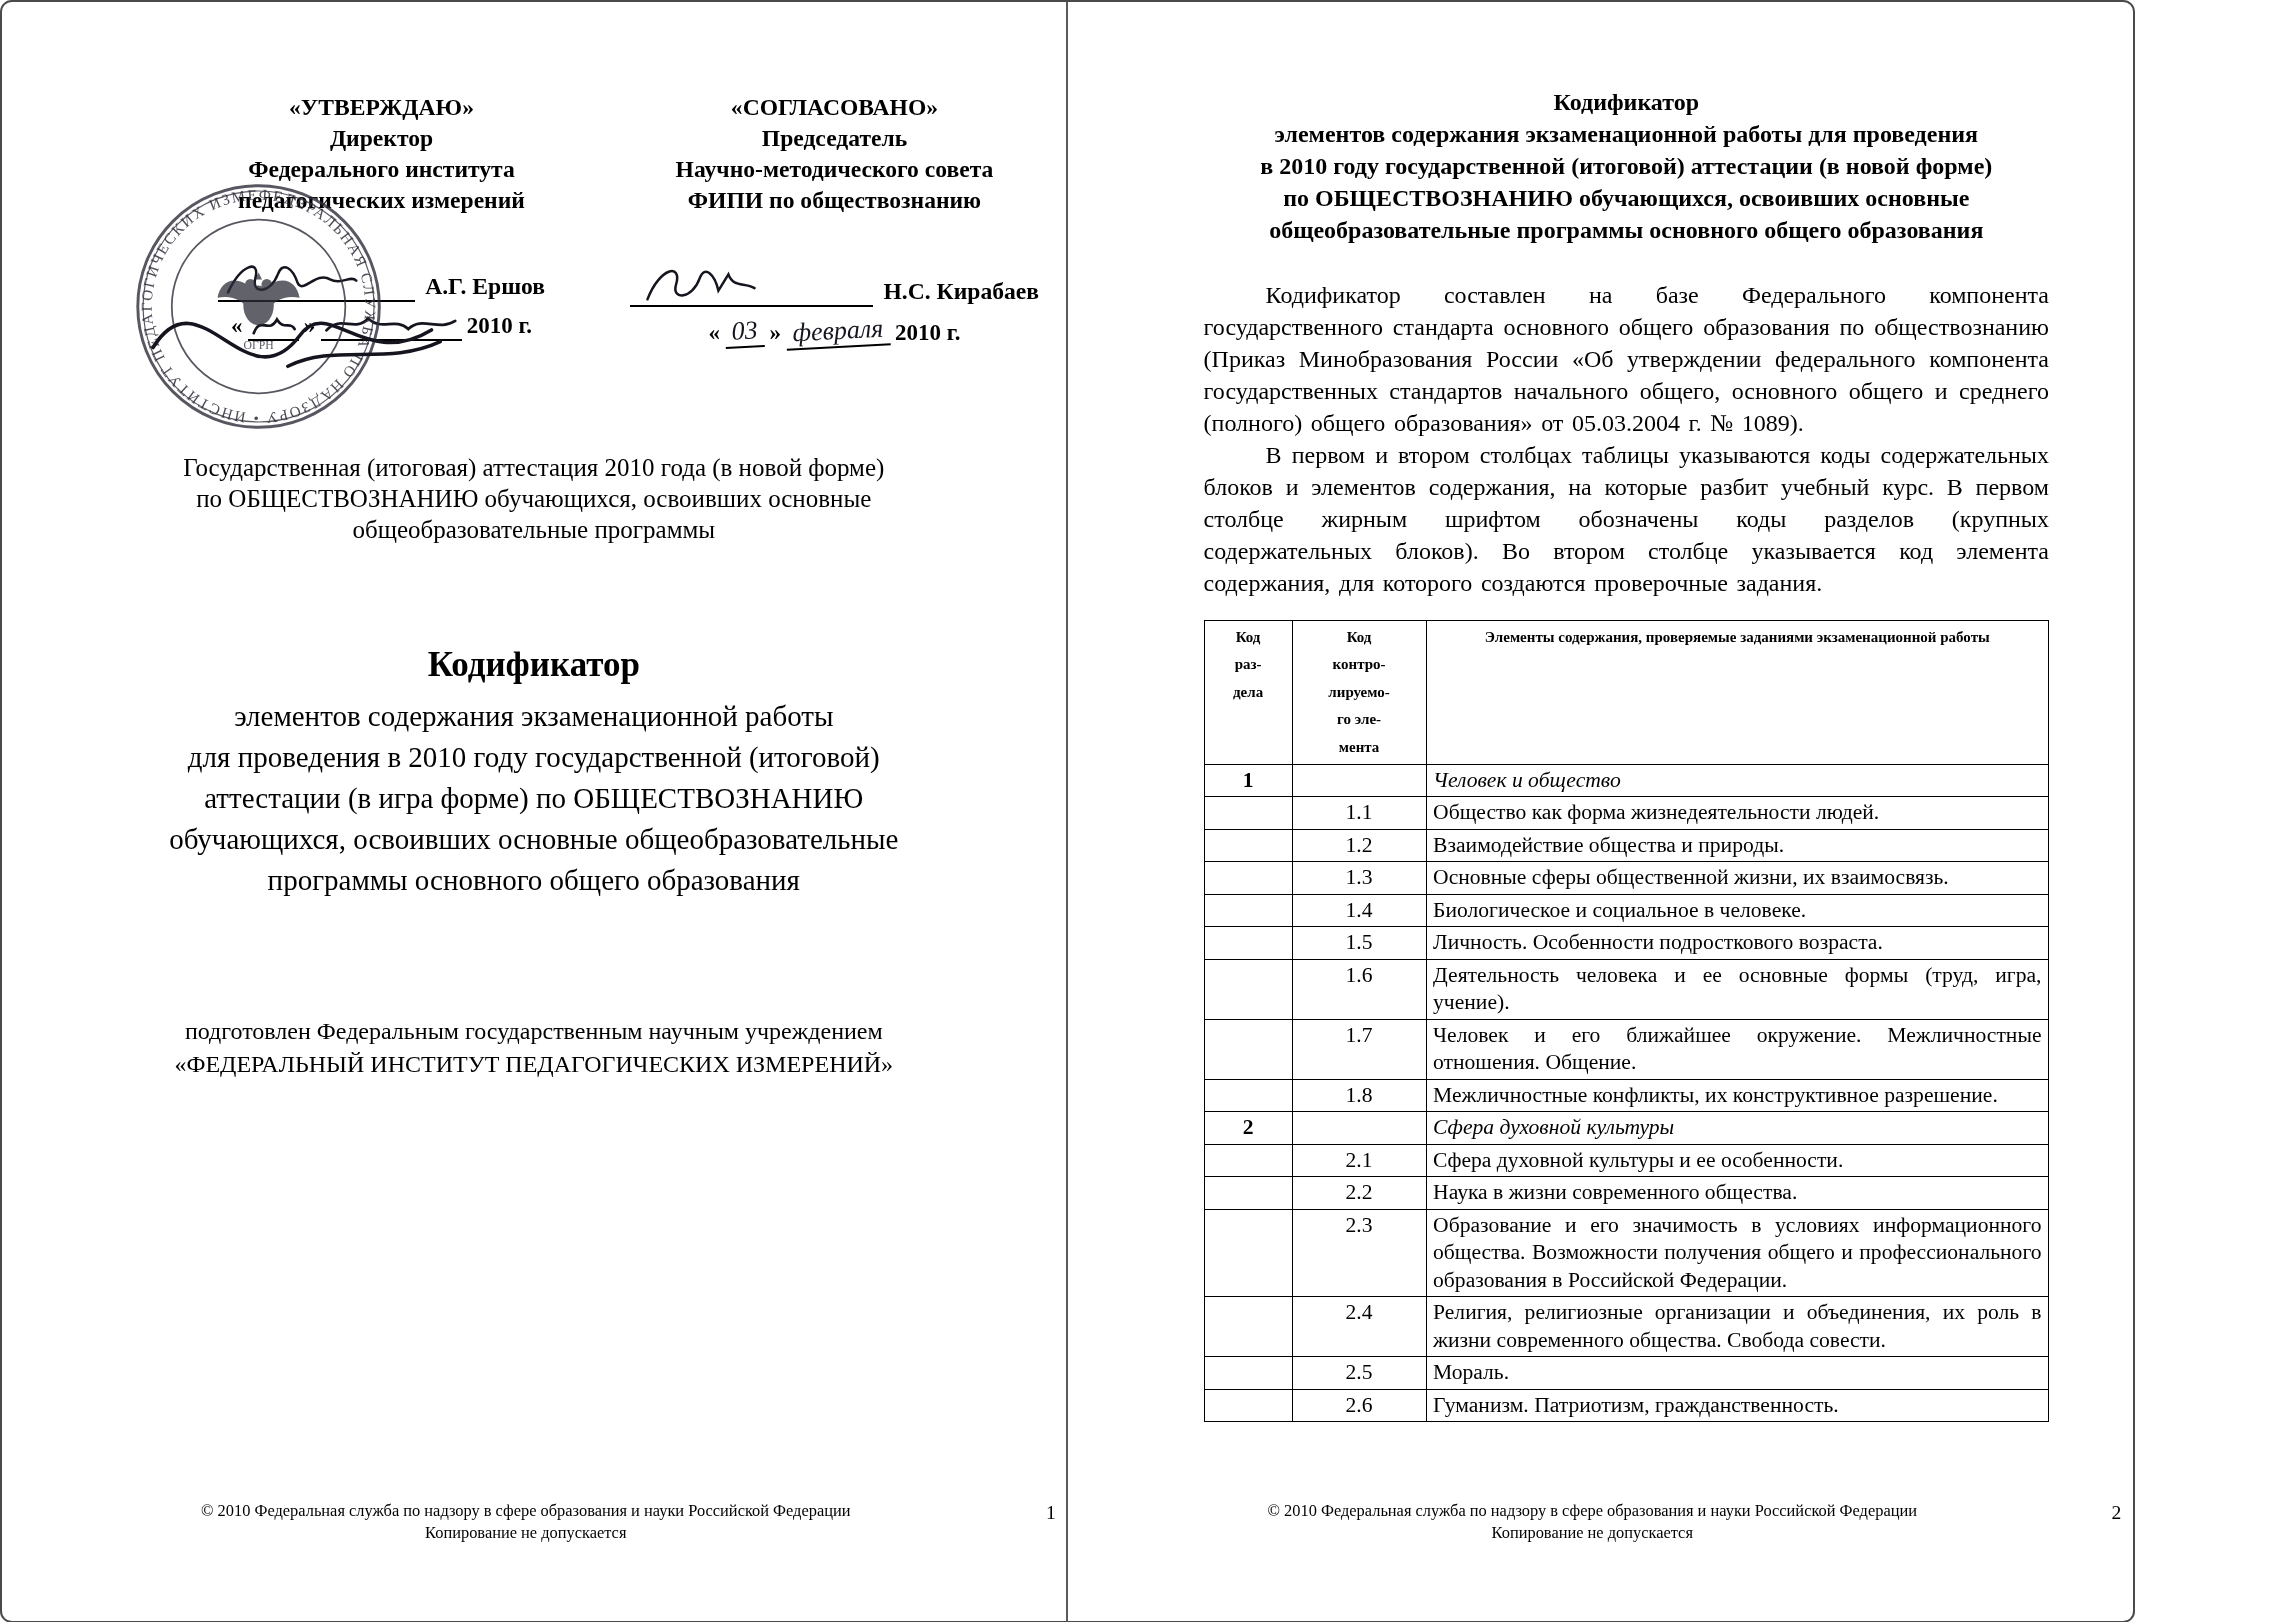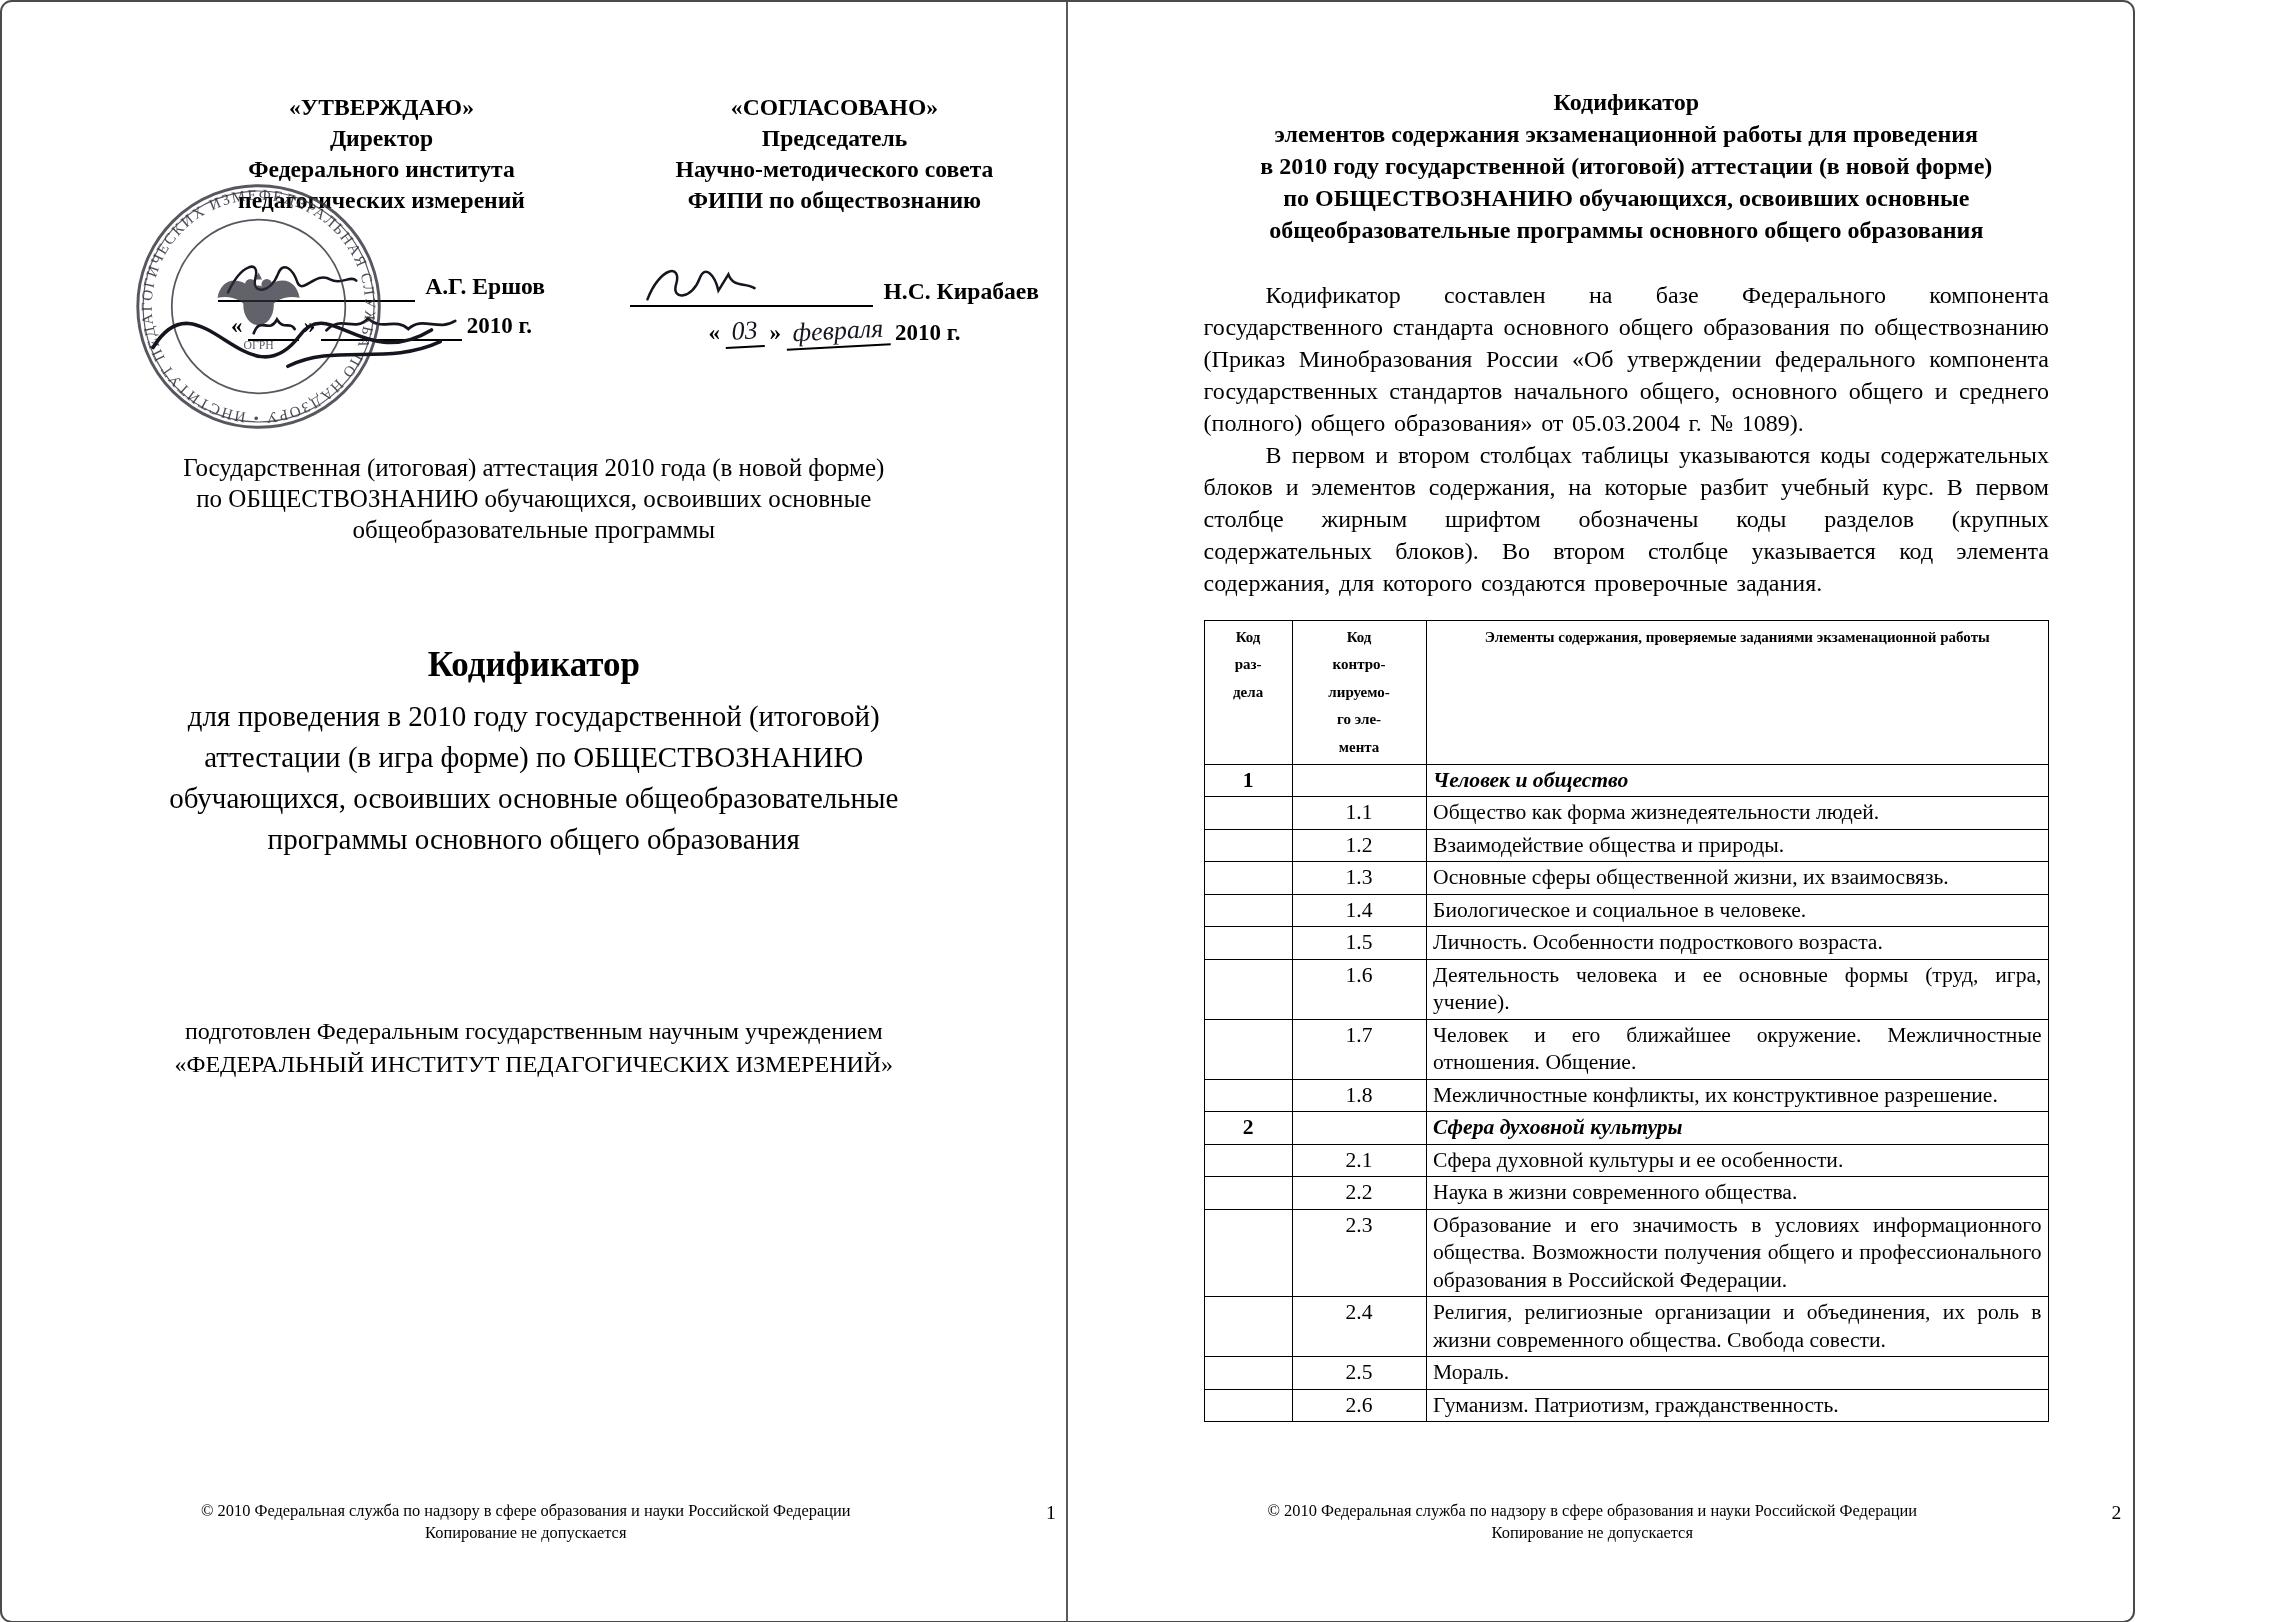--- a/index.html
+++ b/index.html
@@ -52,21 +52,21 @@
   .p2-paras p { text-indent: 62px; }
 
   table.codifier { border-collapse: collapse; margin-top: 21px; width: 100%; table-layout: fixed; font-size: 21.6px; line-height: 27.5px; }
   .codifier col.c1 { width: 88px; }
   .codifier col.c2 { width: 134px; }
   .codifier th, .codifier td { border: 1.3px solid #000; padding: 2px 6.5px; vertical-align: top; }
   .codifier th { font-weight: bold; text-align: center; white-space: pre-line; font-size: 15px; line-height: 27.5px; padding: 2.6px 3.9px; }
   .codifier td:nth-child(1), .codifier td:nth-child(2) { text-align: center; padding: 2px 2.6px; }
   .codifier td:nth-child(3) { text-align: justify; }
   .codifier tr.section td:nth-child(1) { font-weight: bold; }
-  .codifier tr.section td:nth-child(3) { font-weight: bold; font-style: italic; }
+  .codifier tr.section td:nth-child(3) { font-weight: normal; font-style: italic; }
 </style>
 </head>
 <body>
 
 <div class="sheet">
 
   <div class="page page--left">
 
     <section class="approve approve--left">
       <div>«УТВЕРЖДАЮ»</div>
@@ -156,20 +156,21 @@
       <div>Государственная (итоговая) аттестация 2010 года (в новой форме)</div>
           <div>по ОБЩЕСТВОЗНАНИЮ обучающихся, освоивших основные</div>
           <div>общеобразовательные программы</div>
         </div>
     </section>
 
     <section class="cod-title">
       <div class="t0">Кодификатор</div>
       <div>
 
+      <div class="tl">элементов содержания экзаменационной работы</div>
           <div class="tl">для проведения в 2010 году государственной (итоговой)</div>
           <div class="tl">аттестации (в игра форме) по ОБЩЕСТВОЗНАНИЮ</div>
           <div class="tl">обучающихся, освоивших основные общеобразовательные</div>
           <div class="tl">программы основного общего образования</div>
         </div>
     </section>
 
     <section class="prepared">
       <div>
 

